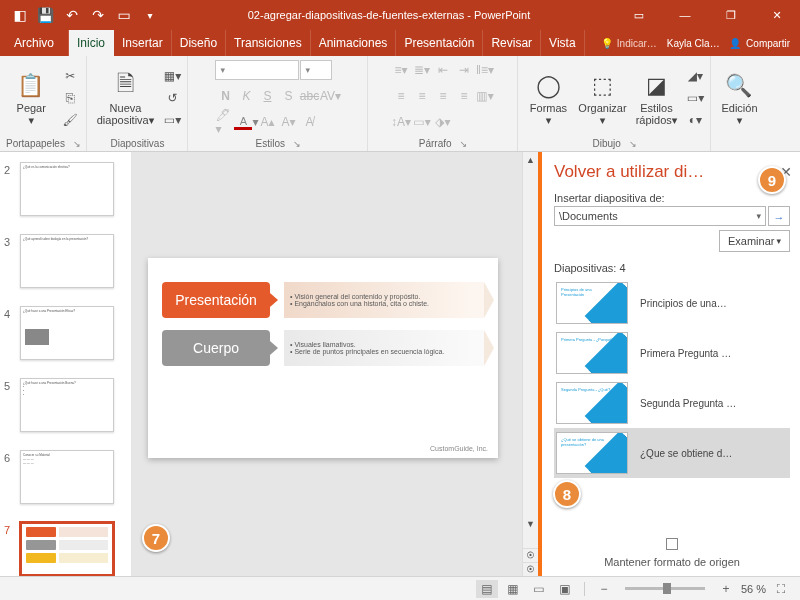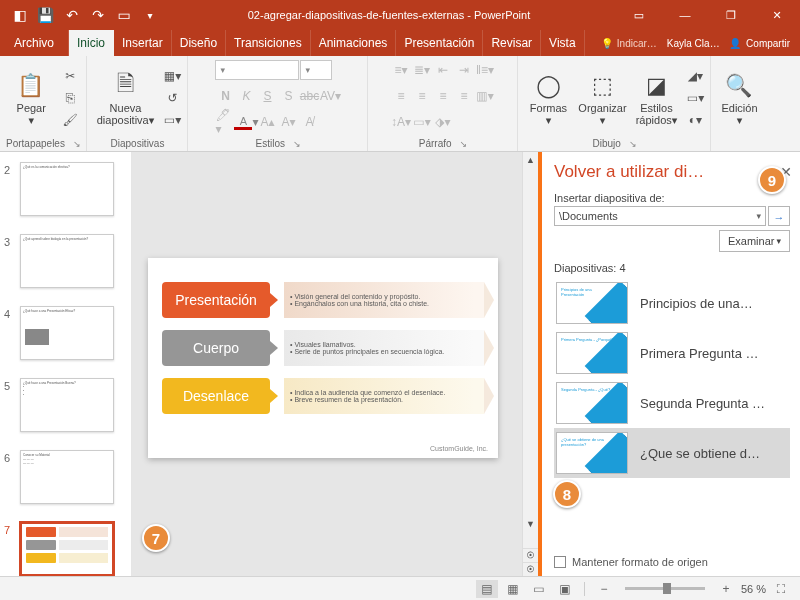--- a/index.html
+++ b/index.html
@@ -89,22 +89,22 @@
 .pane .gobtn { width: 22px; height: 20px; border: 1px solid #b5b5b5; display: flex; align-items: center; justify-content: center; color: #2a6fc9; font-weight: bold; }
 .pane .browse { align-self: flex-end; margin-top: 4px; height: 22px; border: 1px solid #b5b5b5; background: #fff; font-size: 11px; padding: 0 8px; display: flex; align-items: center; gap: 2px; }
 .pane .count { margin-top: 10px; font-size: 11px; }
 .pane .slidelist { margin-top: 4px; flex: 1; overflow: hidden; }
 .pane .sitem { display: flex; align-items: center; gap: 12px; padding: 4px 2px; }
 .pane .sitem.sel { background: #d9d9d9; }
 .pane .sitem .sthumb { width: 72px; height: 42px; background: #fff; border: 1px solid #bbb; position: relative; overflow: hidden; }
 .pane .sitem .sthumb .corner { position: absolute; right: -18px; bottom: -18px; width: 50px; height: 50px; background: #1c9cd8; transform: rotate(45deg); }
 .pane .sitem .sthumb .corner2 { position: absolute; right: -22px; bottom: -22px; width: 50px; height: 50px; background: #0e5a8a; transform: rotate(45deg); }
 .pane .sitem .sthumb .tt { font-size: 4px; color: #1c9cd8; padding: 4px; }
-.pane .sitem .slbl { font-size: 13px; color: #444; }
-.pane .keepfmt { display: flex; align-items: center; gap: 6px; margin-top: 8px; font-size: 11px; color: #555; }
+.pane .sitem .slbl { font-size: 10px; color: #444; }
+.pane .keepfmt { display: flex; align-items: center; gap: 6px; margin-top: 8px; font-size: 11px; color: #555; flex-direction: column; }
 .pane .keepfmt .cb { width: 12px; height: 12px; border: 1px solid #888; }
 
 
 .statusbar { height: 24px; background: #f3f3f3; border-top: 1px solid #d4d4d4; display: flex; align-items: center; justify-content: flex-end; padding: 0 8px; font-size: 11px; color: #555; gap: 4px; }
 .statusbar .vbtn { width: 22px; height: 18px; display: flex; align-items: center; justify-content: center; font-size: 12px; color: #666; }
 .statusbar .vbtn.active { background: #ddd; }
 .statusbar .zoomslider { width: 80px; height: 3px; background: #bbb; position: relative; margin: 0 6px; }
 .statusbar .zoomslider .knob { position: absolute; left: 38px; top: -4px; width: 8px; height: 11px; background: #888; }
 
 
@@ -370,27 +370,20 @@
             <div>Engánchalos con una historia, cita o chiste.</div>
         </div>
       </div>
       <div class="diag-row">
         <div class="diag-tag tag2">Cuerpo</div>
         <div class="diag-body b2">
           <div>Visuales llamativos.</div>
             <div>Serie de puntos principales en secuencia lógica.</div>
         </div>
       </div>
-      <div class="diag-row">
-        <div class="diag-tag tag3">Desenlace</div>
-        <div class="diag-body b3">
-          <div>Indica a la audiencia que comenzó el desenlace.</div>
-            <div>Breve resumen de la presentación.</div>
-        </div>
-      </div>
       <div class="footer">CustomGuide, Inc.</div>
     </div>
     <div class="vscroll">
       <div class="up">▲</div>
       <div class="down">▼</div>
       <div class="navbtns">
         <div>⦿</div>
         <div>⦿</div>
       </div>
     </div>

